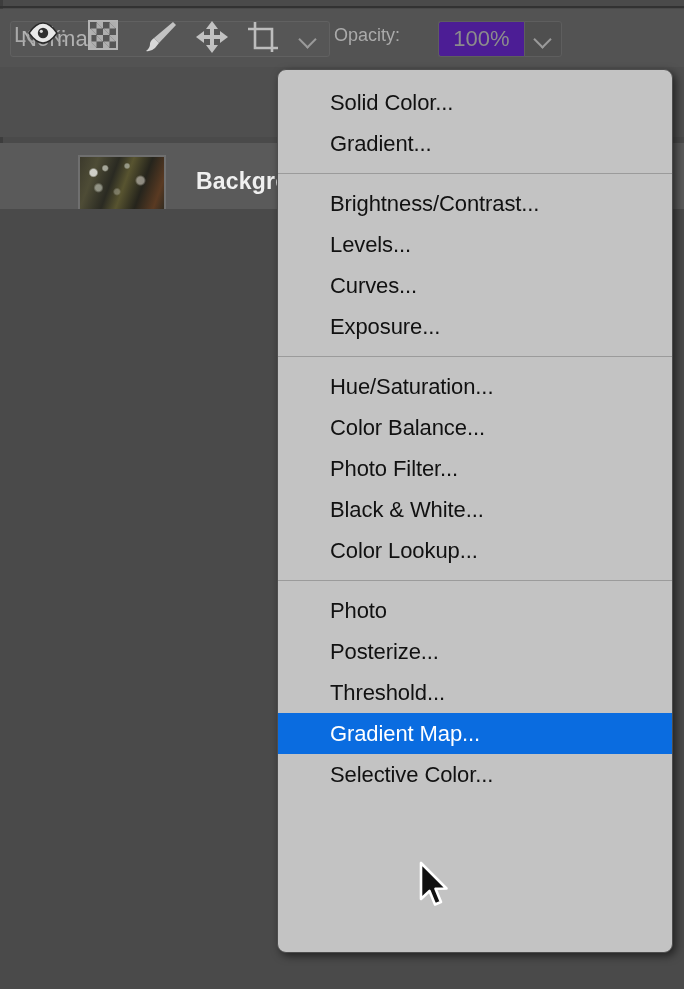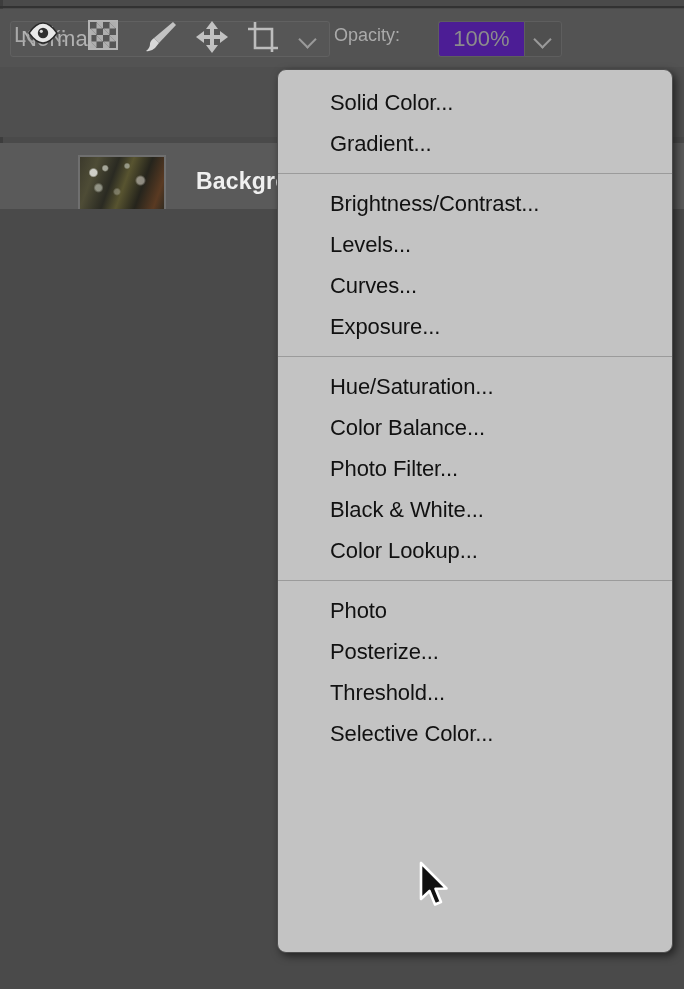--- a/index.html
+++ b/index.html
@@ -348,20 +348,21 @@
         <div class="menu-item">Color Balance...</div>
         <div class="menu-item">Photo Filter...</div>
         <div class="menu-item">Black &amp; White...</div>
         <div class="menu-item">Color Lookup...</div>
       </div>
       <div class="menu-sep"></div>
       <div class=" group-pad-bot">
         <div class="menu-item">Photo</div>
         <div class="menu-item">Posterize...</div>
         <div class="menu-item">Threshold...</div>
+        <div class="menu-item selected">Gradient Map...</div>
         <div class="menu-item">Selective Color...</div>
       </div>
     </div>
 
   <div class="cursor" style="left: 418px; top: 861px;">
     <svg width="34" height="50" viewBox="0 0 34 50">
       <path d="M3 2 L3 38 L11.5 30 L17 43.5 L23 41 L17.5 27.8 L28.5 27.5 Z" fill="#111111" stroke="#ffffff" stroke-width="2.6" stroke-linejoin="round"></path>
     </svg>
   </div>
 

